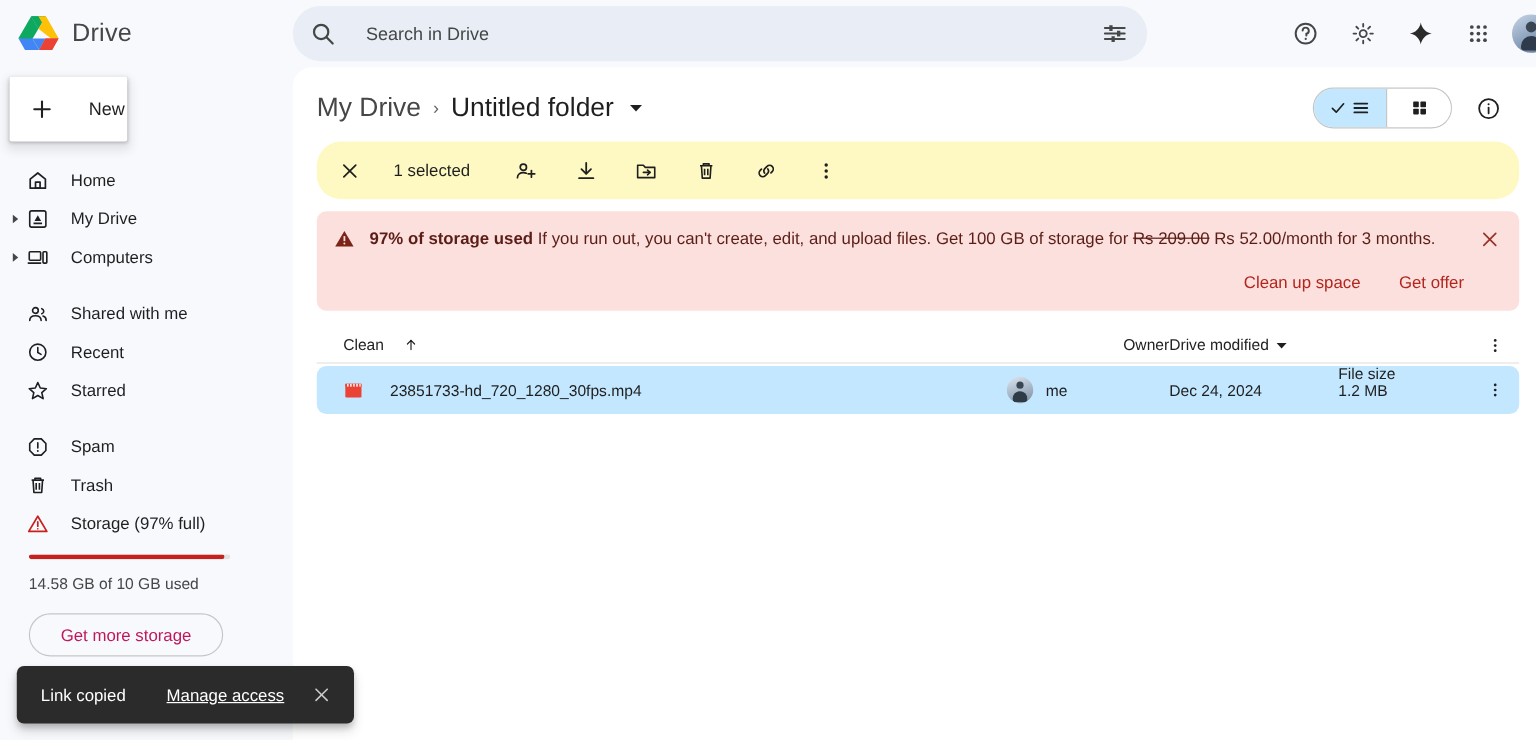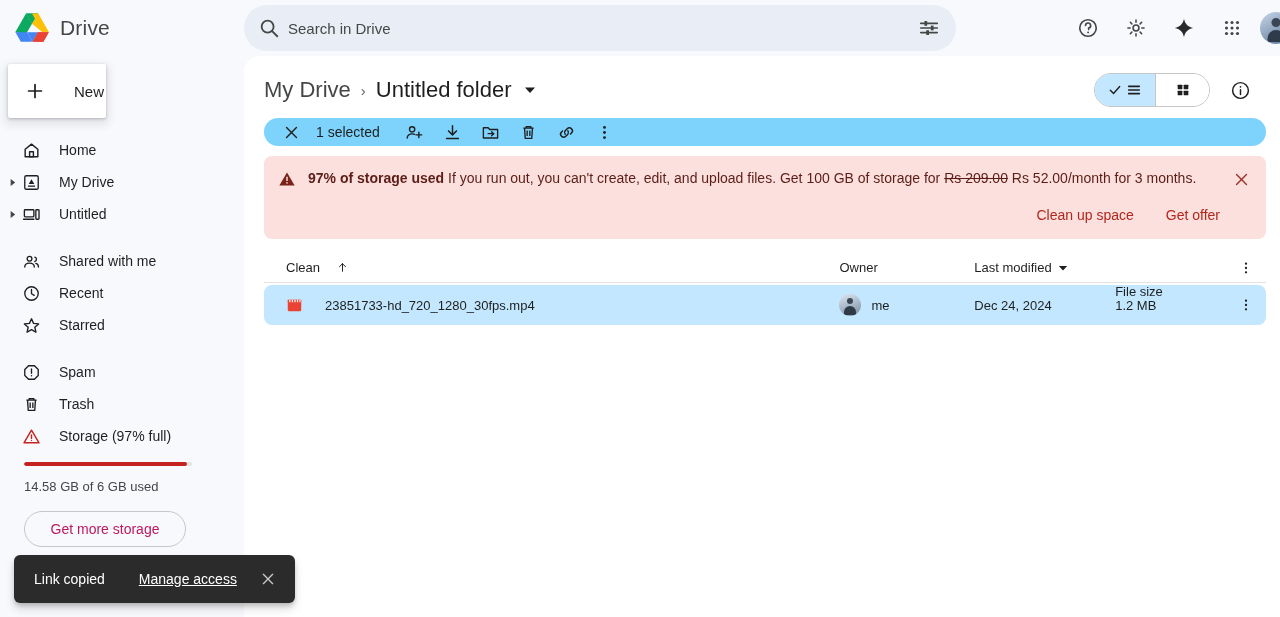--- a/index.html
+++ b/index.html
@@ -18,21 +18,21 @@
     position: absolute; top: 0; left: 0; width: 1280px; height: 56px;
     display: flex; align-items: center; background: #f8f9fd;
   }
   .brand { display: flex; align-items: center; gap: 10px; width: 232px; padding-left: 14px; }
   .brand-logo { width: 36px; height: 32px; display: block; }
   .brand-name { font-size: 21px; color: #444746; letter-spacing: .2px; }
 
   .searchwrap { margin-left: 12px; width: 712px; }
   .searchbar {
     height: 46px; background: #e9eef6; border-radius: 24px;
-    display: flex; align-items: center; padding: 0 16px 0 14px; gap: 8px;
+    display: flex; align-items: center; padding: 0 16px 0 14px; gap: 25px;
   }
   .searchbar .ph { flex: 1; font-size: 15px; color: #444746; }
   .ic { display: inline-flex; align-items: center; justify-content: center; }
   .ic svg { display: block; }
 
   .topright { margin-left: auto; display: flex; align-items: center; gap: 8px; padding-right: 6px; }
   .iconbtn {
     width: 40px; height: 40px; border-radius: 50%;
     display: flex; align-items: center; justify-content: center;
     color: #444746; background: transparent; border: 0; cursor: pointer;
@@ -107,22 +107,22 @@
   .viewtoggle { display: flex; height: 34px; border: 1px solid #c4c7c5; border-radius: 18px; overflow: hidden; }
   .vt {
     width: 54px; display: flex; align-items: center; justify-content: center; gap: 4px;
     background: #fff; cursor: pointer; color: #1f1f1f;
   }
   .vt.active { background: #c2e7ff; width: 60px; }
   .vt + .vt { border-left: 1px solid #c4c7c5; }
 
   
   .seltoolbar {
-    margin: 2px 14px 0 20px; height: 28px; background: #7dd3fc; border-radius: 20px;
-    display: flex; align-items: center; gap: 0; padding-left: 8px;
+    margin: 2px 14px 0 20px; height: 48px; background: #fef9c3; border-radius: 20px;
+    display: flex; align-items: center; gap: 12px; padding-left: 8px;
   }
   .seltoolbar .selcount { font-size: 14px; color: #1f1f1f; margin: 0 16px 0 6px; }
   .tbtn {
     width: 38px; height: 38px; border-radius: 50%;
     display: flex; align-items: center; justify-content: center;
     color: #1f1f1f; cursor: pointer; background: transparent; border: 0;
   }
 
   
   .banner {
@@ -143,21 +143,21 @@
   }
 
   
   .table { margin: 14px 14px 0 20px; }
   .thead {
     display: flex; align-items: center; height: 30px;
     font-size: 13px; color: #1f1f1f; padding: 0 8px 0 22px;
     border-bottom: 1px solid #e3e3e3;
   }
   .th-name { width: 558px; display: flex; align-items: center; gap: 16px; cursor: pointer; }
-  .th-owner { width: 136px; cursor: pointer; }
+  .th-owner { width: 136px; cursor: pointer; text-align: right; }
   .th-mod { width: 142px; display: flex; align-items: center; gap: 6px; cursor: pointer; }
   .th-size { width: 120px; cursor: pointer; margin-top: 47px; }
   .th-more { margin-left: auto; display: flex; align-items: center; justify-content: center; width: 24px; cursor: pointer; }
 
   .row {
     display: flex; align-items: center; height: 40px; margin-top: 2px;
     background: #c2e7ff; border-radius: 8px; padding: 0 8px 0 22px;
     font-size: 13px; color: #1f1f1f; cursor: pointer;
   }
   .cell-name { width: 558px; display: flex; align-items: center; gap: 22px; }
@@ -318,21 +318,21 @@
               <polygon points="3,1 8,5 3,9"></polygon>
             </svg>
         </span>
         <span class="ic">
           <svg width="19" height="19" viewBox="0 0 24 24" fill="none" stroke="#1f1f1f" stroke-width="1.7">
             <rect x="3" y="6" width="12" height="9" rx="1"></rect>
             <line x1="2" y1="18" x2="15" y2="18" stroke-linecap="round"></line>
             <rect x="17.5" y="6" width="4" height="12" rx="1"></rect>
           </svg>
         </span>
-        <span class="nlabel">Untitled</span>
+        <span class="nlabel">Computers</span>
       </div>
 
       <div class="navgap"></div>
 
       <div class="navitem">
         <span class="ic">
           <svg width="19" height="19" viewBox="0 0 24 24" fill="none" stroke="#1f1f1f" stroke-width="1.7">
             <circle cx="9.5" cy="8.5" r="3"></circle>
             <path d="M3.5 19c0-3.3 2.7-5 6-5s6 1.7 6 5" stroke-linecap="round"></path>
             <path d="M16.2 6.6a2.8 2.8 0 0 1 0 5.4M17.5 14.4c2 .6 3.3 2.2 3.3 4.6" stroke-linecap="round"></path>
@@ -391,21 +391,21 @@
             <line x1="12" y1="10" x2="12" y2="14.5" stroke-linecap="round"></line>
             <circle cx="12" cy="17.2" r=".9" fill="#c5221f" stroke="none"></circle>
           </svg>
         </span>
         <span class="nlabel">Storage (97% full)</span>
       </div>
 
       <div class="storage-bar">
         <div class="storage-fill" id="storage-fill" style="width: 97%;"></div>
       </div>
-      <div class="storage-text">14.58 GB of 6 GB used</div>
+      <div class="storage-text">14.58 GB of 10 GB used</div>
       <div class="getstorage">Get more storage</div>
     </div>
   </div>
 
   <div class="main">
 
     <div class="mainhead">
       <div class="crumbs">
         <span class="crumb-root">My Drive</span>
         <span class="crumb-sep">›</span>
@@ -557,21 +557,21 @@
           <span>Clean</span>
           <span class="ic">
             <svg width="13" height="13" viewBox="0 0 24 24" fill="none" stroke="#1f1f1f" stroke-width="1.8" stroke-linecap="round" stroke-linejoin="round">
               <line x1="12" y1="19" x2="12" y2="5"></line>
                 <polyline points="6.5,10.5 12,5 17.5,10.5"></polyline>
             </svg>
           </span>
         </div>
         <div class="th-owner">Owner</div>
         <div class="th-mod">
-          <span>Last modified</span>
+          <span>Drive modified</span>
           <span class="ic">
             <svg width="10" height="10" viewBox="0 0 12 12" fill="#1f1f1f">
                 <polygon points="1,3.5 11,3.5 6,9"></polygon>
               </svg>
           </span>
         </div>
         <div class="th-size">File size</div>
         <div class="th-more">
           <span class="ic">
             <svg width="16" height="16" viewBox="0 0 24 24" fill="#1f1f1f">

